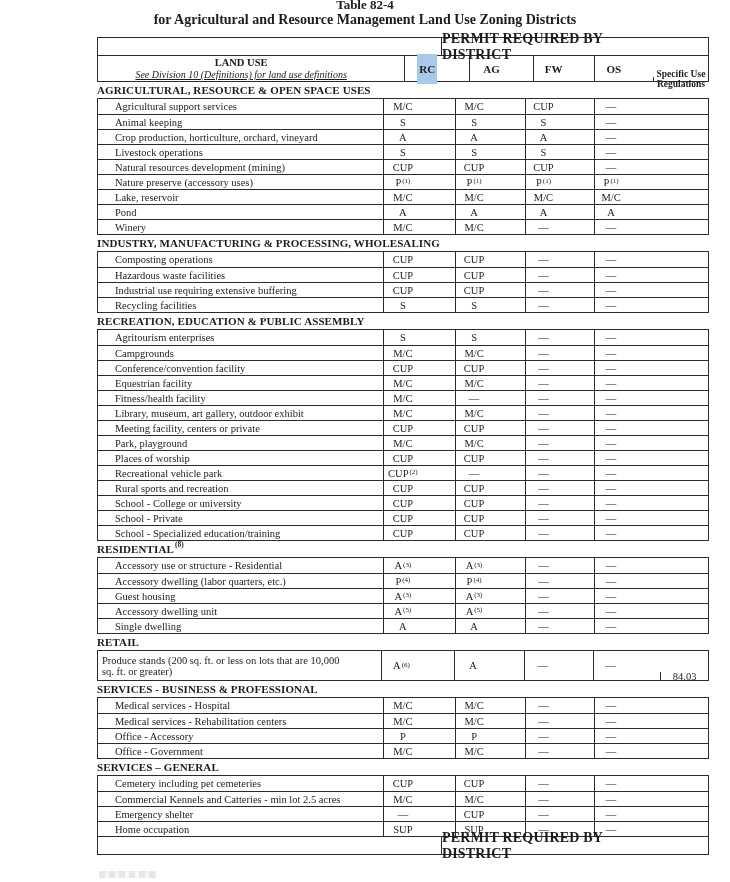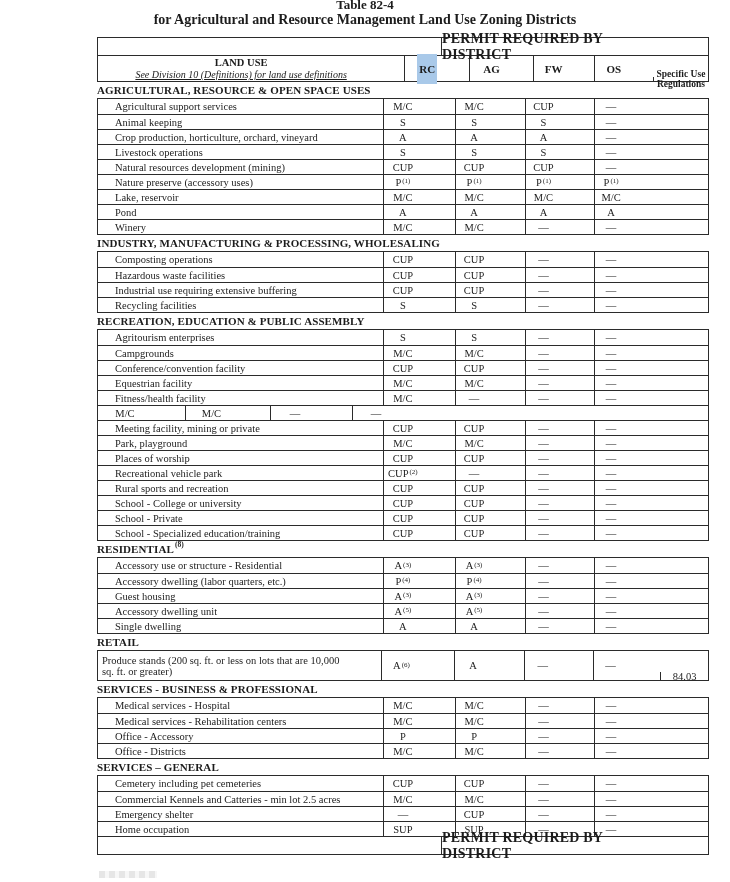--- a/index.html
+++ b/index.html
@@ -252,28 +252,29 @@
         </div>
         <div class="row">
           <div class="cell c-use use">Fitness/health facility</div>
           <div class="cell c-rc">M/C</div>
           <div class="cell c-ag">—</div>
           <div class="cell c-fw">—</div>
           <div class="cell c-os">—</div>
           <div class="cell c-spec"></div>
         </div>
         <div class="row">
-          <div class="cell c-rc">M/C</div>
-          <div class="cell c-ag">M/C</div>
-          <div class="cell c-fw">—</div>
-          <div class="cell c-os">—</div>
-          <div class="cell c-spec"></div>
-        </div>
-        <div class="row">
-          <div class="cell c-use use">Meeting facility, mining or private</div>
+          <div class="cell c-use use">Library, museum, art gallery, outdoor exhibit</div>
+          <div class="cell c-rc">M/C</div>
+          <div class="cell c-ag">M/C</div>
+          <div class="cell c-fw">—</div>
+          <div class="cell c-os">—</div>
+          <div class="cell c-spec"></div>
+        </div>
+        <div class="row">
+          <div class="cell c-use use">Meeting facility, centers or private</div>
           <div class="cell c-rc">CUP</div>
           <div class="cell c-ag">CUP</div>
           <div class="cell c-fw">—</div>
           <div class="cell c-os">—</div>
           <div class="cell c-spec"></div>
         </div>
         <div class="row">
           <div class="cell c-use use">Park, playground</div>
           <div class="cell c-rc">M/C</div>
           <div class="cell c-ag">M/C</div>
@@ -434,21 +435,21 @@
         </div>
         <div class="row">
           <div class="cell c-use use">Office - Accessory</div>
           <div class="cell c-rc">P</div>
           <div class="cell c-ag">P</div>
           <div class="cell c-fw">—</div>
           <div class="cell c-os">—</div>
           <div class="cell c-spec"></div>
         </div>
         <div class="row">
-          <div class="cell c-use use">Office - Districts</div>
+          <div class="cell c-use use">Office - Government</div>
           <div class="cell c-rc">M/C</div>
           <div class="cell c-ag">M/C</div>
           <div class="cell c-fw">—</div>
           <div class="cell c-os">—</div>
           <div class="cell c-spec"></div>
         </div>
       </div>
       <div class="section-header">SERVICES – GENERAL</div>
       <div class="block">
         <div class="row">

